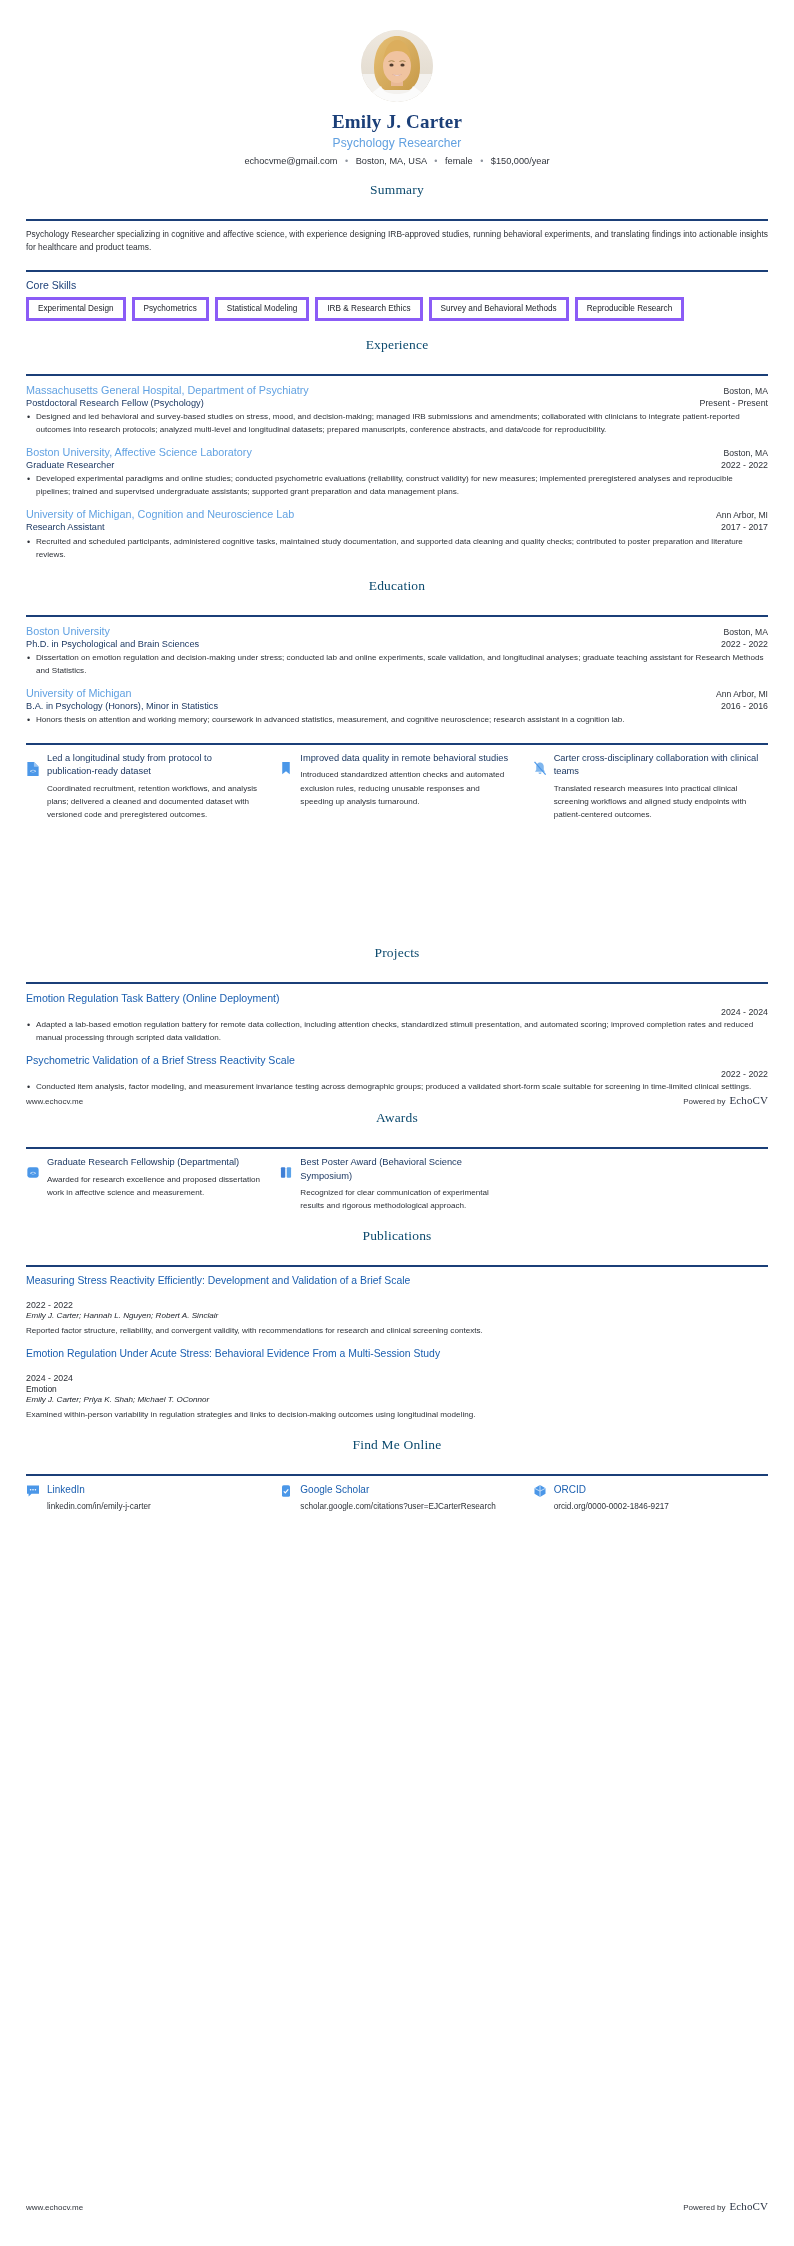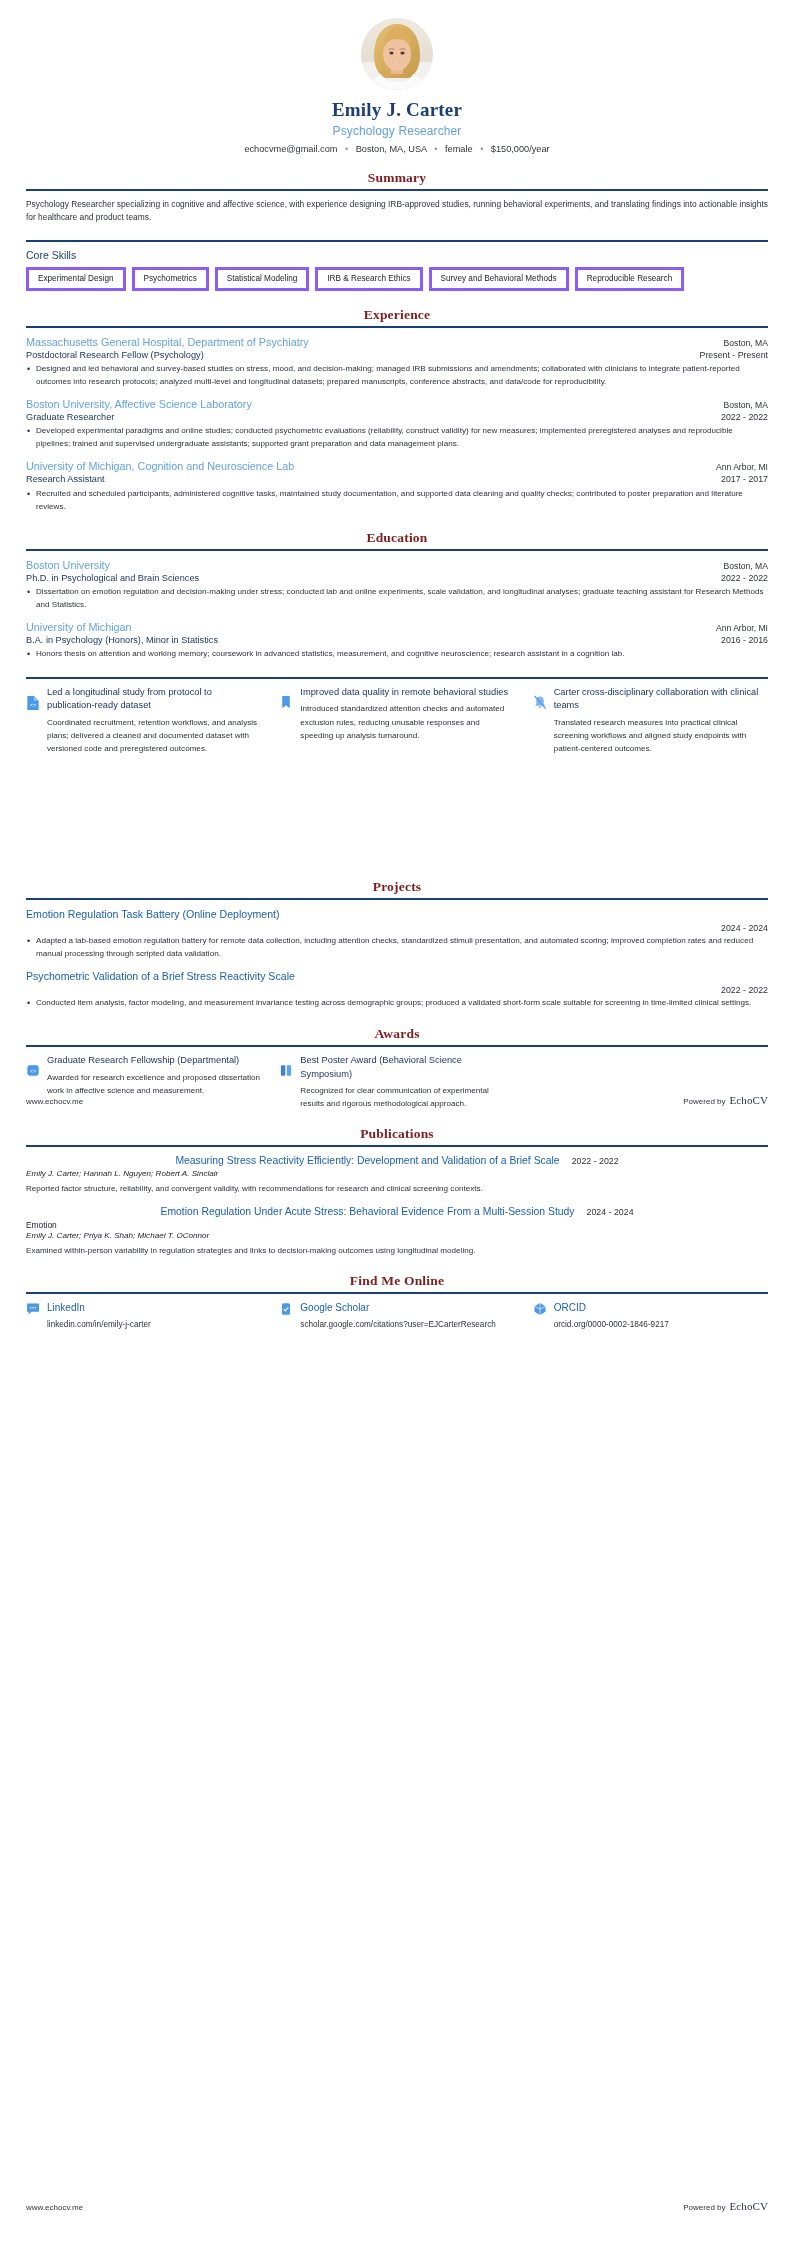--- a/index.html
+++ b/index.html
@@ -14,21 +14,21 @@
     min-height: 2246px;
     position: relative;
     background: #fff;
   }
   .sheet {
     position: relative;
     padding: 0 26px;
   }
 
   
-  .hdr { padding-top: 18px; text-align: center; }
+  .hdr { padding-top: 30px; text-align: center; }
   .avatar-wrap {
     width: 72px; height: 72px; margin: 0 auto 8px auto;
     border-radius: 50%; overflow: hidden; position: relative;
     background: #e8e4dd;
   }
   .avatar-svg { display:block; width:72px; height:72px; }
   .full-name {
     font-family: "Liberation Serif", serif;
     font-weight: 700;
     font-size: 19px;
@@ -50,26 +50,26 @@
   .contact-line .sep {
     color: #8e949e;
     padding: 0 5px;
     font-size: 9px;
   }
 
   
   .section { margin-top: 16px; }
   .sec-title {
     font-family: "Liberation Serif", serif;
-    font-weight: 700;
+    font-weight: 400;
     font-size: 13.5px;
-    color: #7f1d1d;
+    color: #0c4a6e;
     text-align: center;
     letter-spacing: .2px;
-    padding-bottom: 3px;
+    padding-bottom: 21px;
   }
   .sec-rule {
     height: 2px;
     background: #1b3f78;
     width: 100%;
     margin-bottom: 7px;
   }
 
   
   .summary-p {
@@ -183,20 +183,21 @@
   }
 
   
   .pub { margin-bottom: 9px; }
   .pub:last-child { margin-bottom: 0; }
   .pub-head {
     display: flex;
     justify-content: center;
     align-items: baseline;
     gap: 12px;
+    flex-direction: column;
   }
   .pub-title {
     font-size: 10.4px;
     color: #1b5fb0;
     line-height: 1.35;
   }
   .pub-dates {
     font-size: 8.8px;
     color: #2d3138;
     white-space: nowrap;

